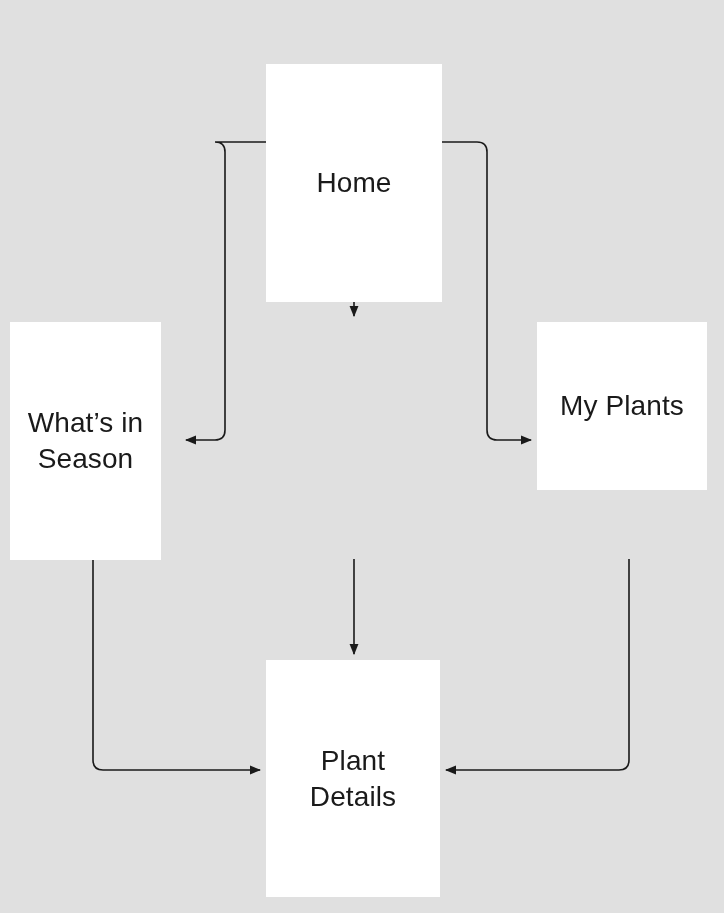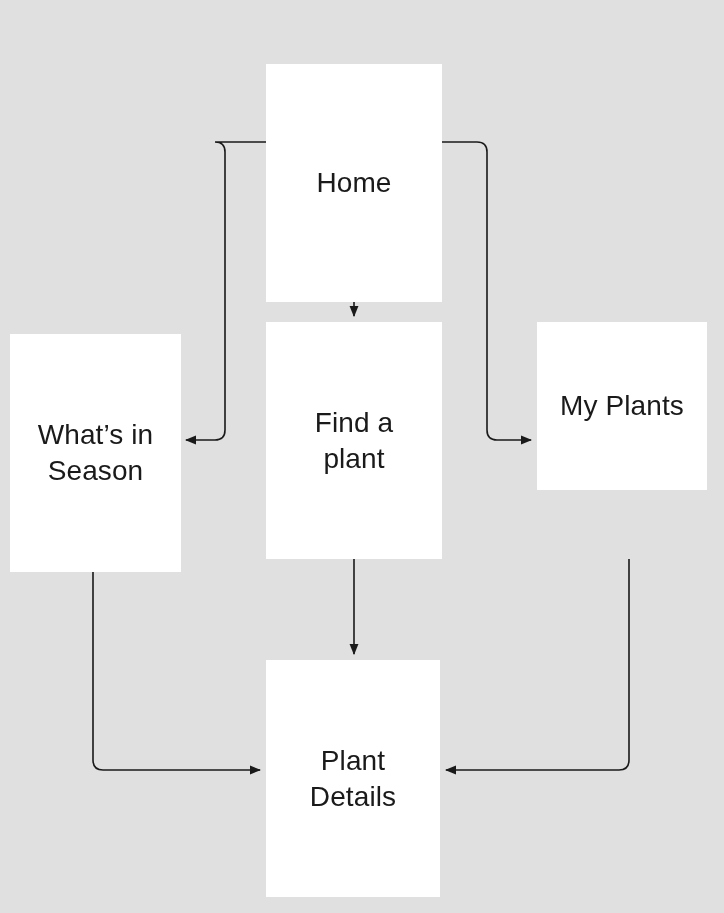--- a/index.html
+++ b/index.html
@@ -40,21 +40,21 @@
     font-family: "Liberation Sans", sans-serif;
     font-size: 28px;
     line-height: 36px;
     font-weight: 400;
     text-align: center;
     white-space: pre-line;
     letter-spacing: 0.1px;
   }
   
   #node-home       { left: 266px; top: 16px;  width: 176px; height: 238px; margin-top: 48px; }
-  #node-season     { left: 10px;  top: 322px; width: 171px; height: 238px; margin-top: 12px; }
+  #node-season     { left: 10px;  top: 322px; width: 151px; height: 238px; }
   #node-find       { left: 266px; top: 322px; width: 176px; height: 237px; }
   #node-myplants   { left: 537px; top: 322px; width: 170px; height: 168px; }
   #node-details    { left: 266px; top: 660px; width: 174px; height: 237px; }
 </style>
 </head>
 <body>
 
 <div id="canvas">
 
   <svg class="edges" viewBox="0 0 724 913" width="724" height="913" xmlns="http://www.w3.org/2000/svg">
@@ -91,24 +91,20 @@
 
   <div class="node" id="node-home">
     <span class="node-label">Home</span>
   </div>
 
   <div class="node" id="node-season">
     <span class="node-label">What’s in
 Season</span>
   </div>
 
-  <div class="node" id="node-find">
-    <span class="node-label">Find a
-plant</span>
-  </div>
 
   <div class="node" id="node-myplants">
     <span class="node-label">My Plants</span>
   </div>
 
   <div class="node" id="node-details">
     <span class="node-label">Plant
 Details</span>
   </div>
 

